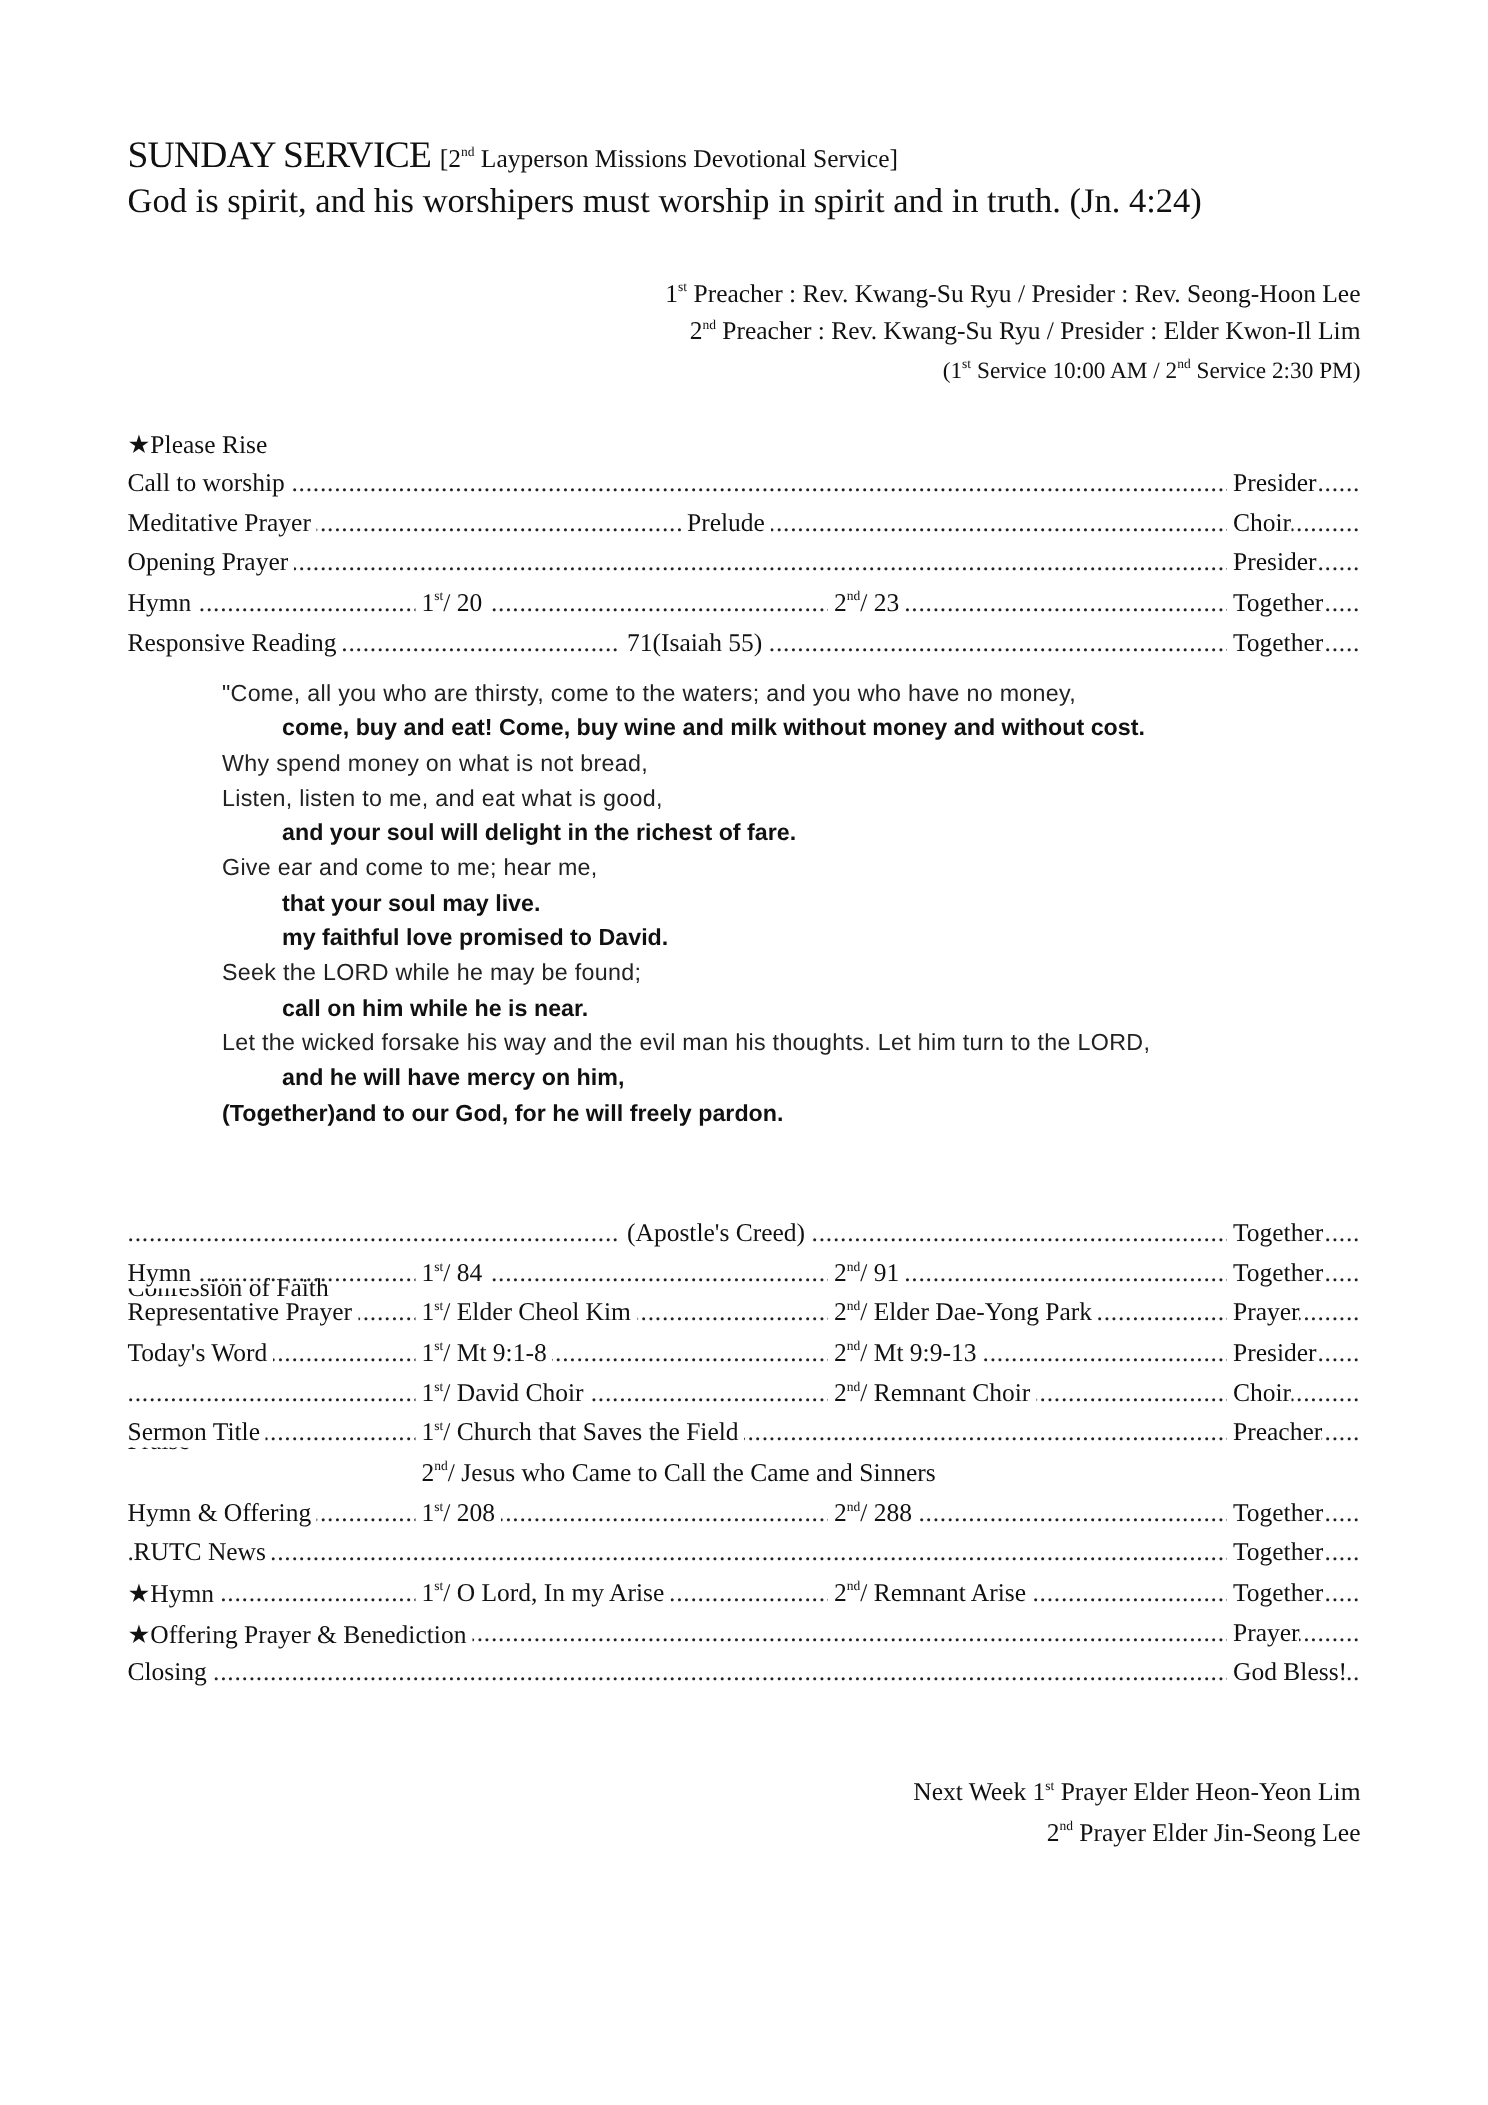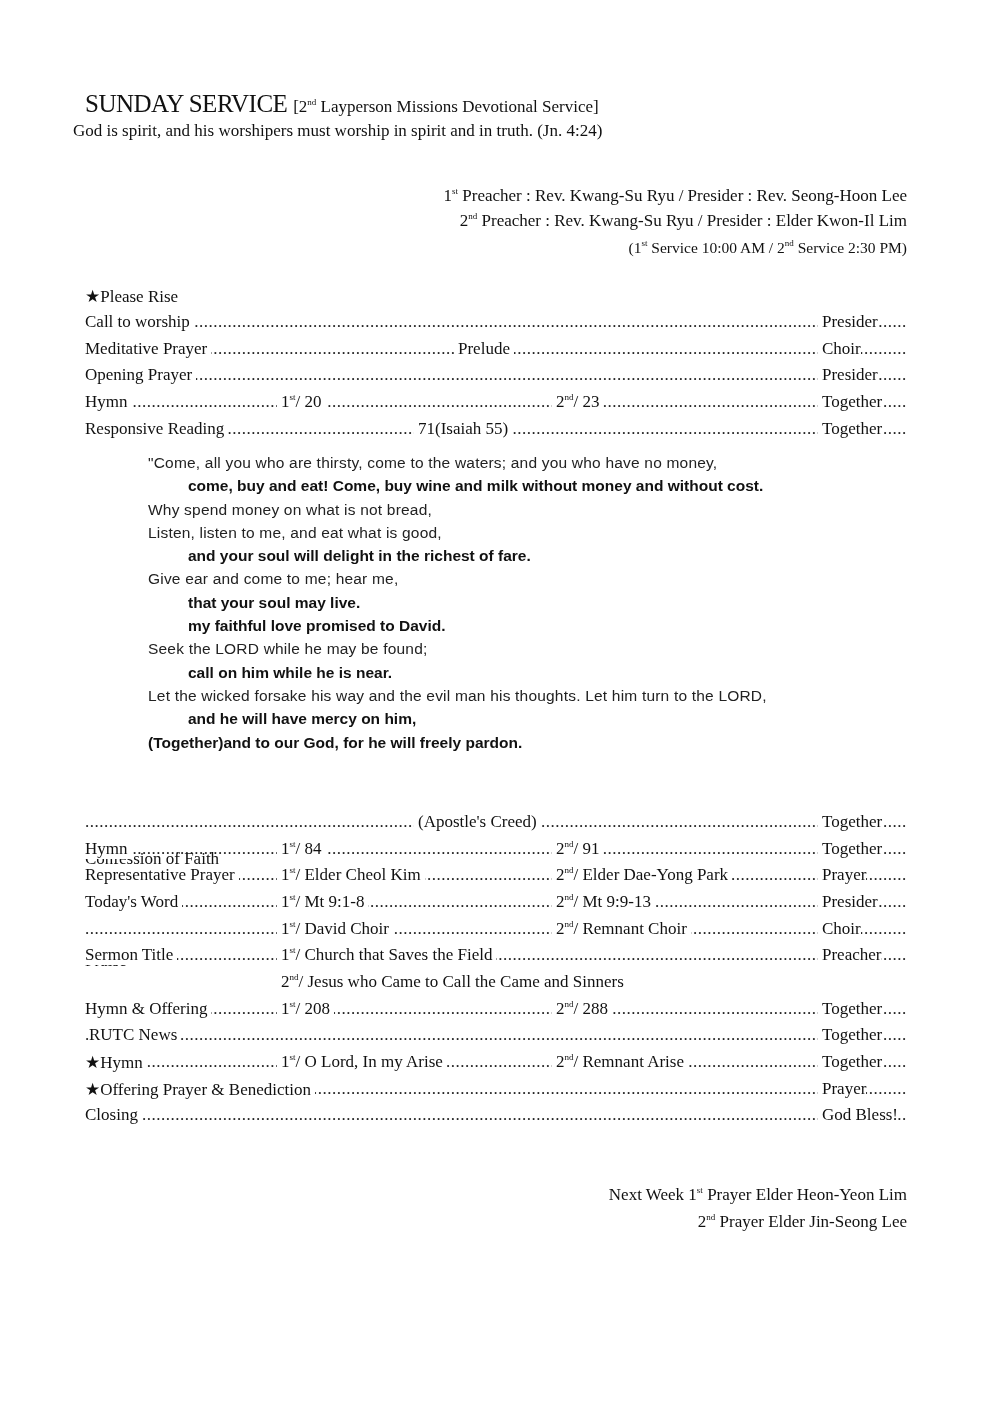--- a/index.html
+++ b/index.html
@@ -1,21 +1,21 @@
 <!DOCTYPE html>
 <html><head>
 <meta charset="utf-8">
 <style>
   html, body { margin: 0; padding: 0; background: #ffffff; }
   body { width: 992px; height: 1403px; position: relative; overflow: hidden;
          font-family: "Liberation Serif", "DejaVu Serif", serif; color: #111; }
   .abs { position: absolute; white-space: nowrap; }
   .title { left: 85px; top: 90px; font-size: 25px; letter-spacing: -0.5px; }
   .title .sub { font-size: 17px; letter-spacing: 0; }
-  .verse { left: 73px; top: 121px; font-size: 17px; }
+  .verse { left: 85px; top: 121px; font-size: 23px; }
   .right { right: 85px; text-align: center; font-size: 17px; }
   .right.small { font-size: 15.5px; }
   sup { font-size: 9px; vertical-align: 7px; line-height: 0; }
   .row { position: absolute; left: 85px; width: 822px; height: 22px; font-size: 17px; }
   .row .cell { position: absolute; top: 0; white-space: nowrap; background: #fff; padding-right: 4px; }
   .row .dots { position: absolute; left: 0; right: 0; top: 0; overflow: hidden; white-space: nowrap; color: #222; letter-spacing: 0.5px; }
   .row .end { position: absolute; left: 733px; top: 0; white-space: nowrap; background: #fff; padding-left: 4px; }
   .row .c1 { left: 192px; padding-left: 4px; }
   .row .c2 { left: 467px; padding-left: 4px; }
   .row .mid { padding-left: 4px; }

